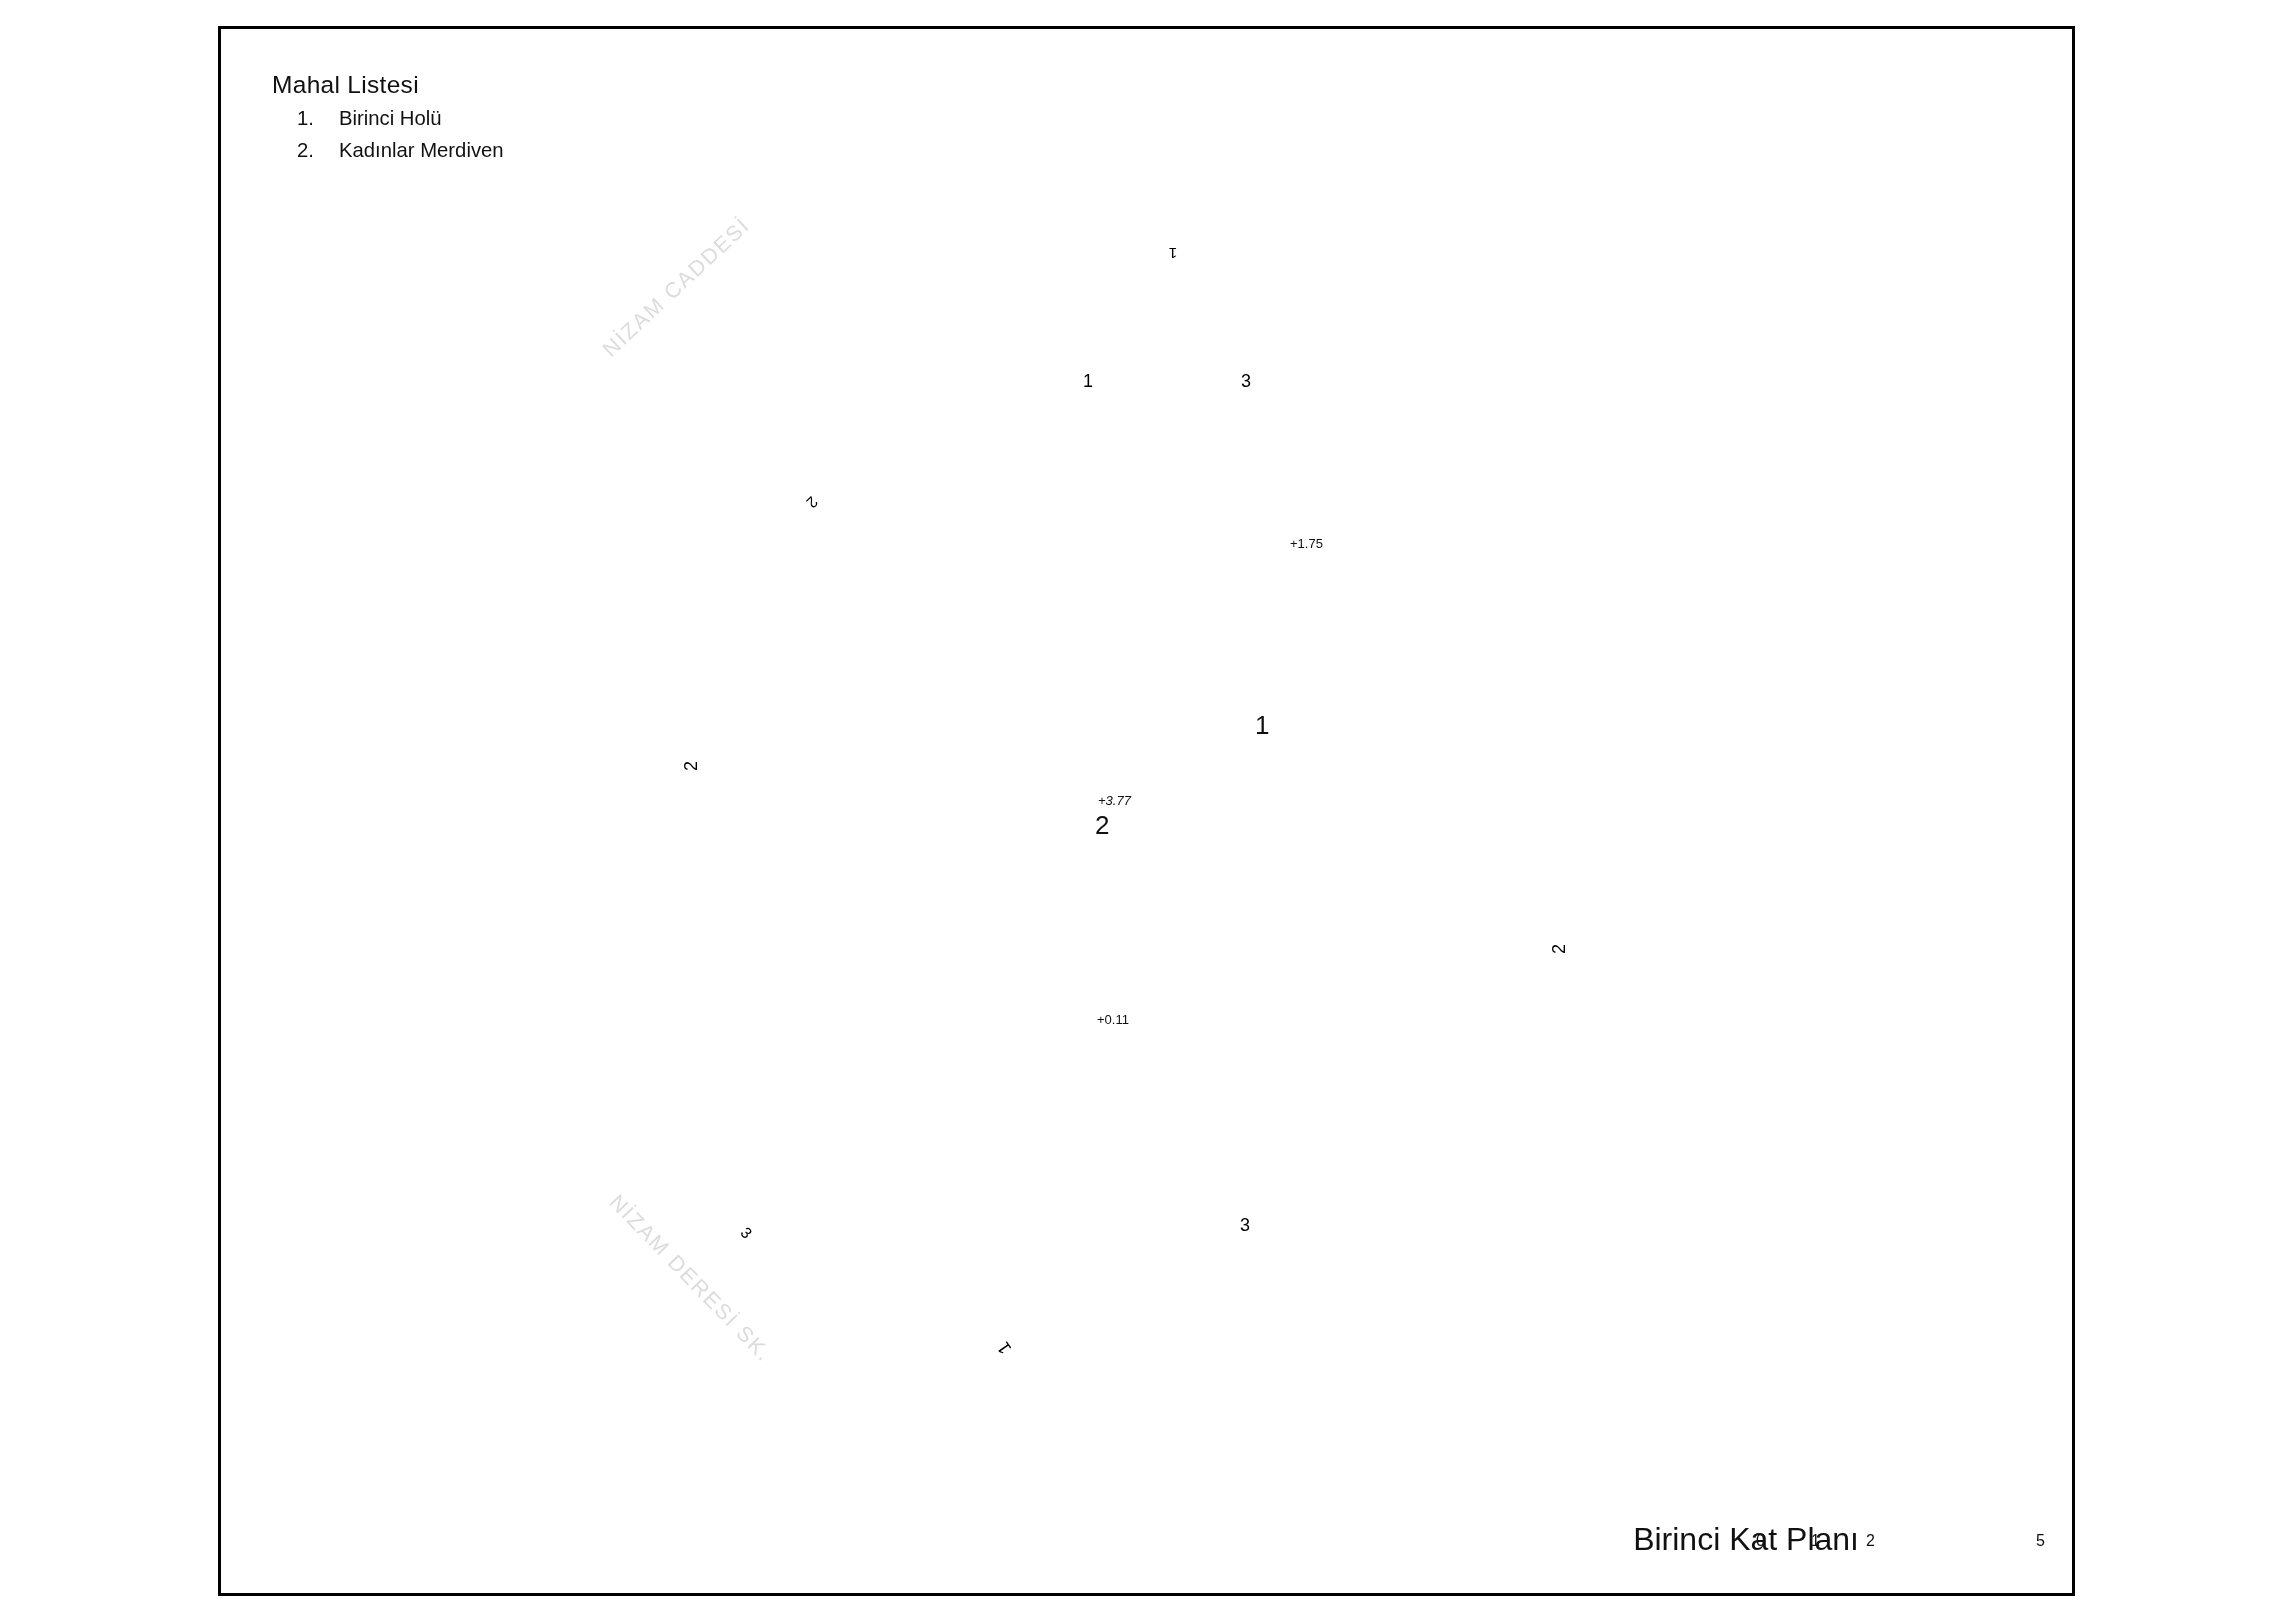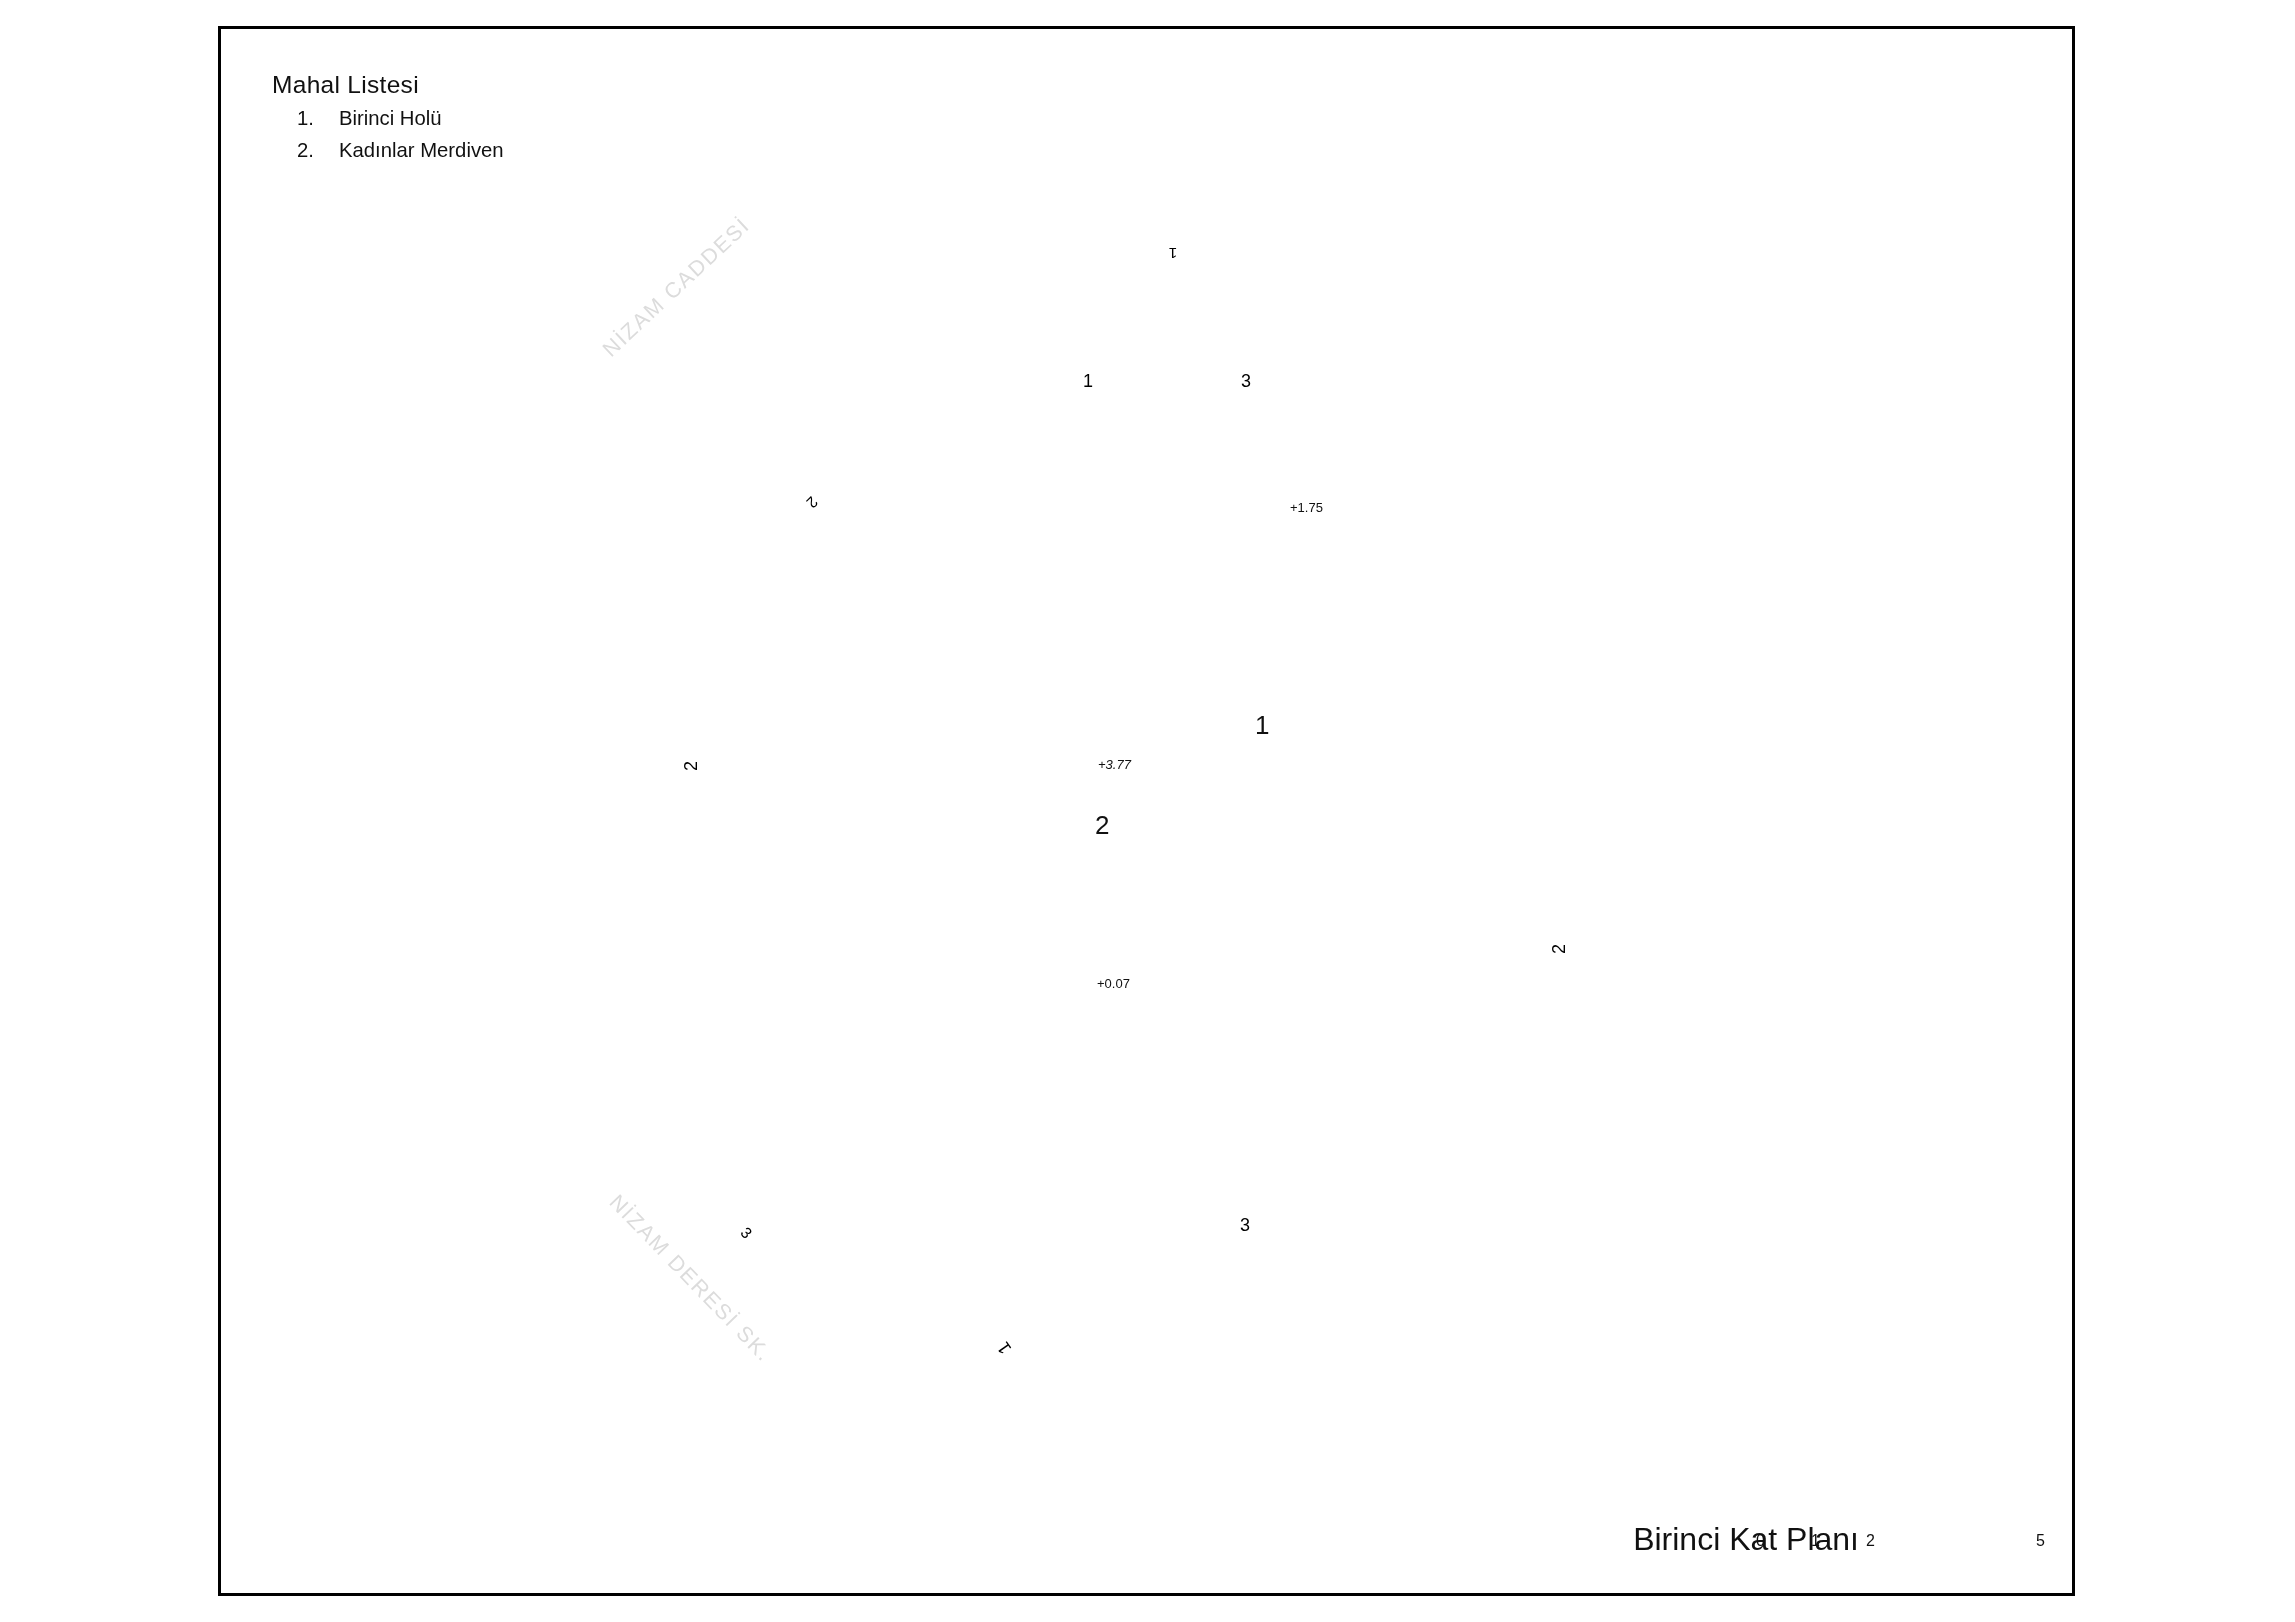--- a/index.html
+++ b/index.html
@@ -14,21 +14,21 @@
   .legend-row{display:flex;margin-top:8.4px;font-size:20.3px;color:#111;}
   .legend-num{width:67px;padding-left:25px;box-sizing:border-box;}
   .legend-label{white-space:nowrap;}
   .sheet-title{position:absolute;left:1859px;top:1521px;font-size:32px;color:#111;
                transform:translateX(-100%);white-space:nowrap;}
   .scalenum{position:absolute;font-size:16px;color:#111;}
   .streetlbl{position:absolute;font-size:21.5px;letter-spacing:1.8px;color:#dcdcdc;
              white-space:nowrap;transform-origin:0 0;}
   .secnum{position:absolute;font-size:18px;color:#000;white-space:nowrap;}
   .roomnum{position:absolute;font-size:26px;color:#111;}
-  .elev{position:absolute;font-size:13px;color:#111;white-space:nowrap;}
+  .elev{position:absolute;font-size:13px;color:#111;white-space:nowrap;margin-top:36px;}
   .facnum{position:absolute;font-size:15.5px;color:#000;}
 </style>
 </head>
 <body>
 
 <div id="sheet">
 
   <svg class="layer" viewBox="0 0 3840 2715">
     <defs>
       <clipPath id="frameClip">
@@ -424,21 +424,21 @@
   </div>
 
   <div class="streetlbl" style="left:598px;top:344px;transform:rotate(-43deg);">NİZAM CADDESİ</div>
   <div class="streetlbl" style="left:622px;top:1190px;transform:rotate(46deg);">NİZAM DERESİ SK.</div>
 
   <div class="roomnum" style="left:1255px;top:710px;">1</div>
   <div class="roomnum" style="left:1095px;top:810px;">2</div>
 
   <div class="elev" style="left:1290px;top:500px;">+1.75</div>
   <div class="elev" style="left:1098px;top:757px;font-style:italic;">+3.77</div>
-  <div class="elev" style="left:1097px;top:976px;">+0.07</div>
+  <div class="elev" style="left:1097px;top:976px;">+0.11</div>
 
   <div class="secnum" style="left:1083px;top:371px;">1</div>
   <div class="secnum" style="left:1241px;top:371px;">3</div>
   <div class="secnum" style="left:681px;top:771px;transform:rotate(-90deg);transform-origin:0 0;">2</div>
   <div class="secnum" style="left:1549px;top:954px;transform:rotate(-90deg);transform-origin:0 0;">2</div>
   <div class="secnum" style="left:1240px;top:1215px;">3</div>
   <div class="secnum" style="left:999px;top:1358px;transform:rotate(-125deg);transform-origin:0 0;">1</div>
 
   <div class="facnum" style="left:1173px;top:253px;transform:translate(-50%,-50%) rotate(180deg);">1</div>
   <div class="facnum" style="left:812px;top:502px;transform:translate(-50%,-50%) rotate(135deg);">2</div>

